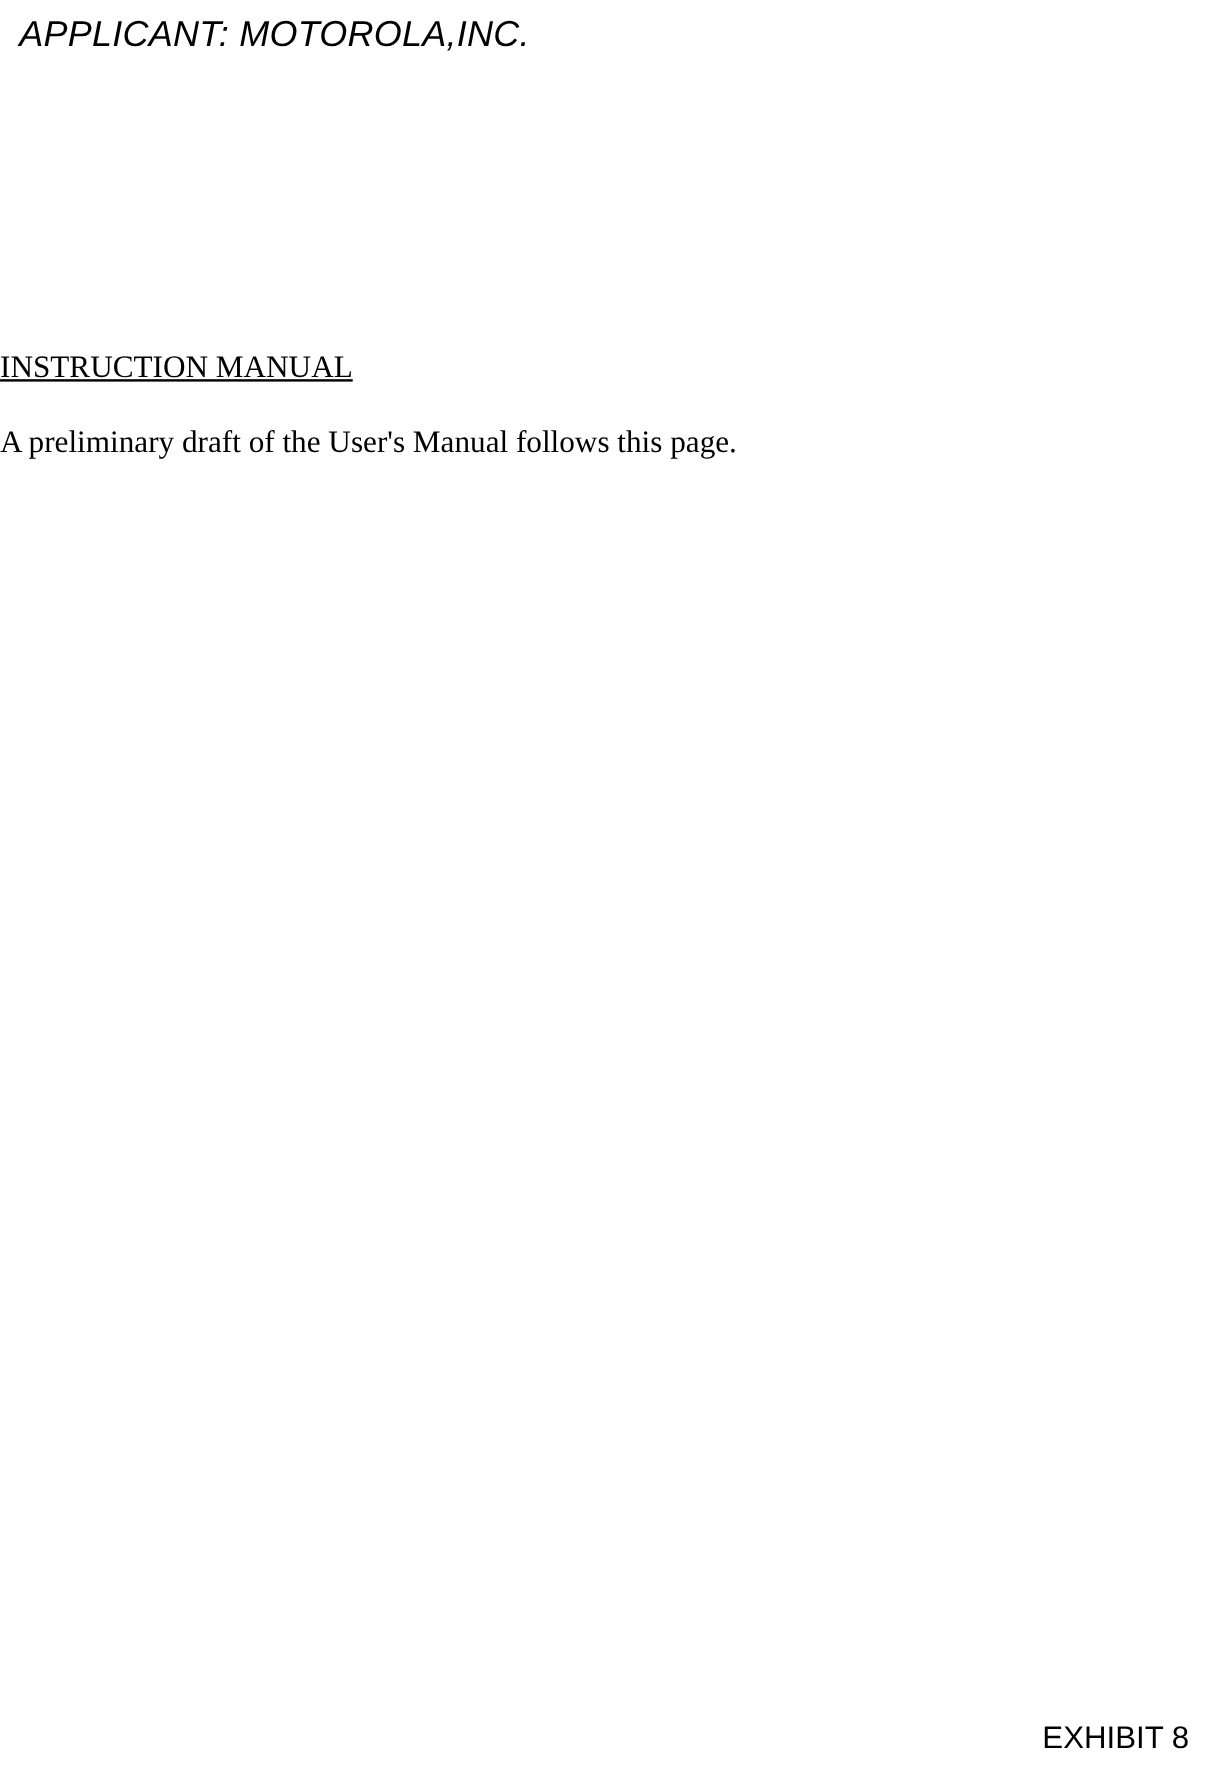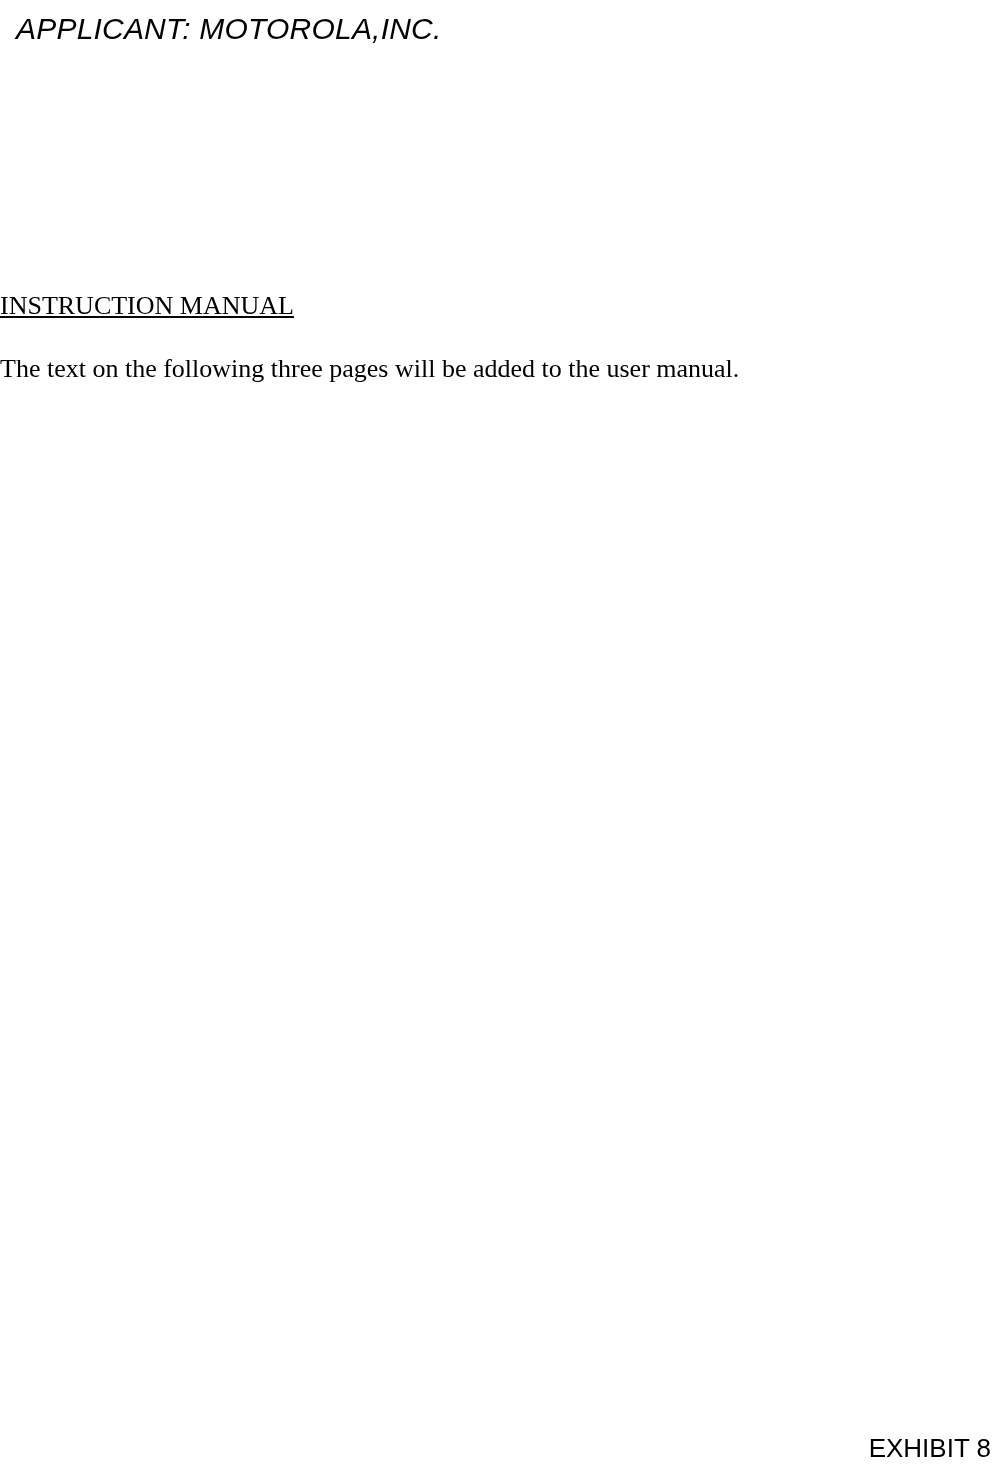--- a/index.html
+++ b/index.html
@@ -51,18 +51,18 @@
 </style>
 </head>
 <body>
 
 <div class="header">
   <span>APPLICANT: MOTOROLA,INC.</span>
 </div>
 
 <div class="body-text">
   <div class="section-title">INSTRUCTION MANUAL</div>
-  <p class="para">The text on the following three pages will be added to the user manual.</p>
+  <p class="para">A preliminary draft of the User's Manual follows this page.</p>
 </div>
 
 <div class="footer">
   <span>EXHIBIT 8</span>
 </div>
 
 </body></html>

